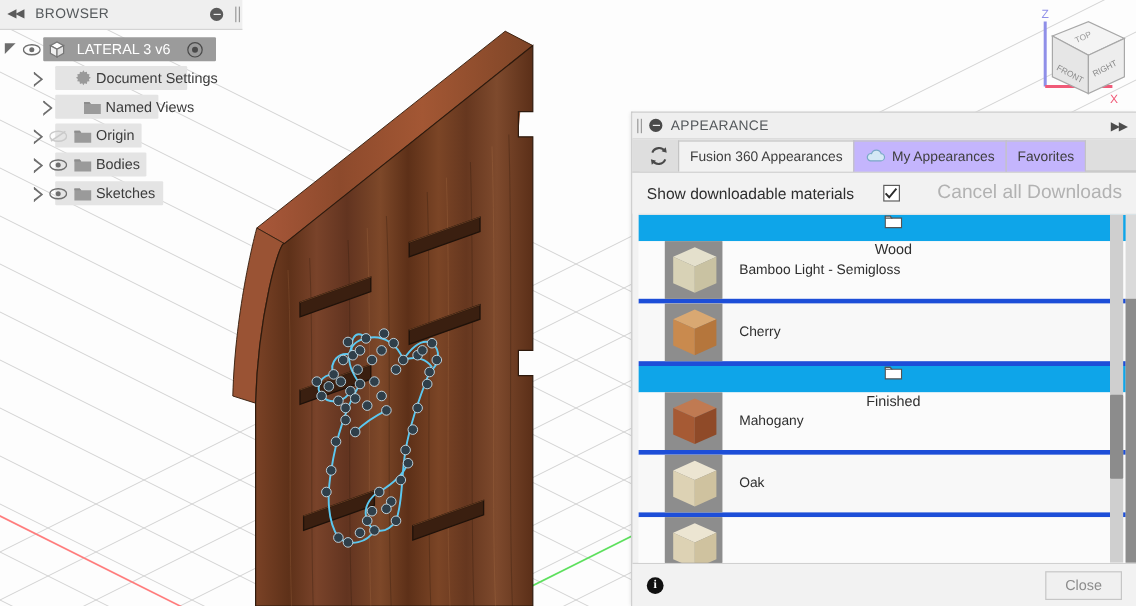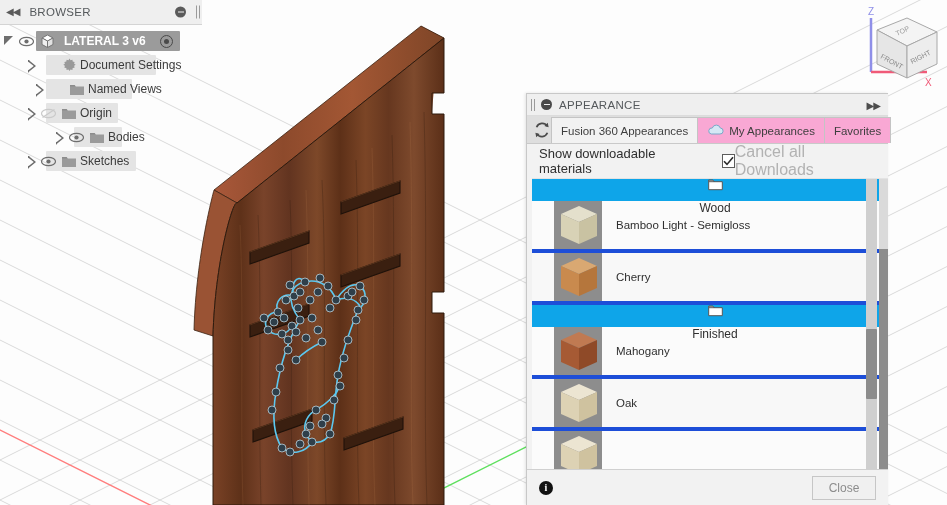--- a/index.html
+++ b/index.html
@@ -88,31 +88,31 @@
   .node-icon { width: 22px; flex: 0 0 auto; display: flex; align-items: center; justify-content: center; }
   .node-label { white-space: nowrap; }
   .radio-dot {
     width: 13px; height: 13px; border-radius: 50%;
     border: 1.6px solid #4a4a4a; margin-left: 8px;
     display: flex; align-items: center; justify-content: center; flex: 0 0 auto;
   }
   .radio-dot::after { content:""; width: 5px; height: 5px; border-radius: 50%; background: #4a4a4a; }
 
   .row-root { padding-left: 0; }
-  .row-root .node-label { color: #ffffff; font-weight: bold; font-size: 12px; padding: 0 6px; }
+  .row-root .node-label { color: #ffffff; font-weight: normal; font-size: 12px; padding: 0 6px; }
   .row-root .rowbg { left: 36px; right: 22px; background: #9b9b9b; }
 
   .row-l2 .rowbg { left: 46px; background: #e4e4e4; }
 
   
   .viewcube { position: absolute; right: 2px; top: 2px; width: 92px; height: 92px; z-index: 15; }
 
   
   .appearance {
-    position: absolute; left: 526px; top: 93px; width: 362px; height: 412px;
+    position: absolute; left: 526px; top: 93px; width: 421px; height: 412px;
     background: #f2f2f2;
     border: 1px solid #c8c8c8;
     border-right: none; border-bottom: none;
     display: flex; flex-direction: column;
     z-index: 30;
     box-shadow: -1px 0 3px rgba(0,0,0,.10);
   }
   .ap-title {
     height: 22px; background: #efefef; border-bottom: 1px solid #dcdcdc;
     display: flex; align-items: center; padding-left: 4px; position: relative;
@@ -136,21 +136,21 @@
     border-bottom: 1px solid #c9c9c9;
   }
   .refresh-btn {
     width: 32px; height: 26px; display: flex; align-items: center; justify-content: center;
     background: #dedede;
   }
   .ap-tab {
     height: 26px; display: flex; align-items: center; gap: 5px;
     padding: 0 9px; font-size: 11.5px; color: #3e3e3e;
     border: 1px solid #c4c4c4; border-bottom: none;
-    background: #f9a8d4; white-space: nowrap;
+    background: #c4b5fd; white-space: nowrap;
   }
   .ap-tab.active { background: #f2f2f2; }
   .ap-tab + .ap-tab { margin-left: -1px; }
   .ap-tabs-filler { flex: 1; height: 26px; border-bottom: 1px solid #c4c4c4; }
 
   .ap-downloads {
     height: 34px; display: flex; align-items: center; flex: 0 0 auto;
     padding: 0 12px; background: #f2f2f2;
   }
   .ap-dl-label { font-size: 13px; color: #2f2f2f; }
@@ -490,21 +490,21 @@
         </span>
         <span class="node-icon">
           <svg width="16" height="13" viewBox="0 0 16 13">
               <path d="M1 2h4.5l1.2 1.6H15V12H1z" fill="#9a9a9a"></path>
               <path d="M1 2h4.5l1.2 1.6H1z" fill="#8c8c8c"></path>
             </svg>
         </span>
         <span class="node-label">Origin</span>
       </div>
 
-      <div class="tree-row row-l2" style="padding-left:22px;margin-left:28px;">
+      <div class="tree-row row-l2" style="padding-left:22px;">
         <span class="rowbg" style="right:80px;"></span>
         <span class="expander tri-closed"></span>
         <span class="eye">
           <svg width="15" height="11" viewBox="0 0 15 11">
               <ellipse cx="7.5" cy="5.5" rx="7" ry="4.2" fill="none" stroke="#6e6e6e" stroke-width="1.2"></ellipse>
               <circle cx="7.5" cy="5.5" r="2.1" fill="#6e6e6e"></circle>
             </svg>
         </span>
         <span class="node-icon">
           <svg width="16" height="13" viewBox="0 0 16 13">

